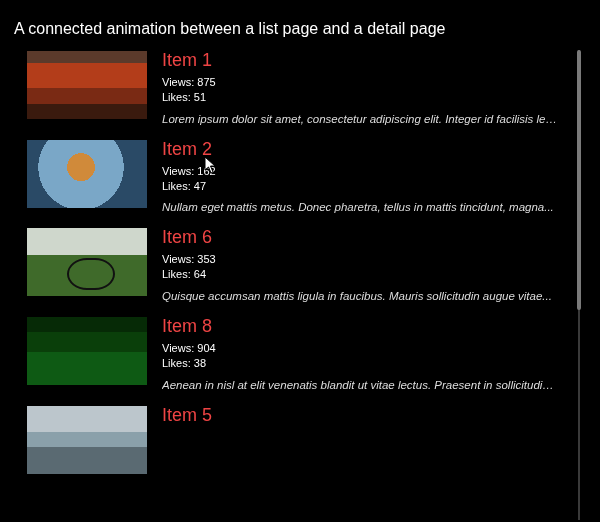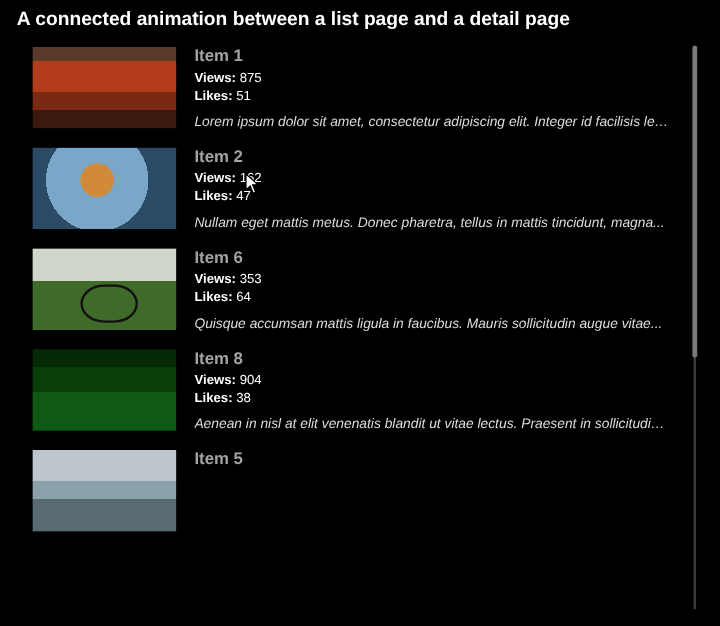--- a/index.html
+++ b/index.html
@@ -1,25 +1,25 @@
 <!DOCTYPE html>
 <html><head>
 <meta charset="utf-8">
 <style>
   html,body{margin:0;padding:0;background:#000;color:#fff;font-family:"Segoe UI",Arial,sans-serif;width:600px;height:522px;overflow:hidden}
   .page{padding:8px 12px 0 12px;box-sizing:border-box;height:100%}
-  .title{font-size:16px;font-weight:700;margin:0 0 12px 2px;color:#fff}
+  .title{font-size:16px;font-weight:400;margin:12px 0 12px 2px;color:#fff}
   .list-wrap{position:relative;margin-left:14px;height:470px;overflow:hidden}
   .list{display:flex;flex-direction:column;gap:14px;padding-right:28px}
   .row{display:flex;gap:14px;align-items:flex-start}
   .thumb{width:120px;height:68px;flex:0 0 120px;border:1px solid #000}
   .meta{flex:1;min-width:0}
-  .item-title{font-size:14px;font-weight:700;margin:0 0 4px 0;color:#a3a3a3}
+  .item-title{font-size:18px;font-weight:400;margin:0 0 4px 0;color:#ef4444}
   .stats{font-size:11px;line-height:1.35;color:#fff}
-  .stats b{font-weight:700}
+  .stats b{font-weight:400}
   .desc{font-size:11.5px;font-style:italic;color:#ddd;margin-top:8px;white-space:nowrap;overflow:hidden;text-overflow:ellipsis}
   .scroll-track{position:absolute;top:0;right:8px;bottom:0;width:2px;background:#3a3a3a}
   .scroll-thumb{position:absolute;left:-1px;top:0;width:4px;height:260px;background:#7a7a7a;border-radius:2px}
   .cursor{position:absolute;left:178px;top:106px;pointer-events:none}
   .cursor svg{width:14px;height:18px}
   
   .ph1{background:linear-gradient(#5b3a2b 0 18%,#b33d1a 18% 55%,#7a2a14 55% 78%,#3a1a0e 78% 100%)}
   .ph2{background:radial-gradient(circle at 45% 40%,#d08a3a 0 18%,#7aa7c7 18% 55%,#2a4a66 55% 100%)}
   .ph3{background:linear-gradient(#cfd7cc 0 40%,#3f6a2a 40% 100%);position:relative}
   .ph3::after{content:"";position:absolute;left:40px;top:30px;width:44px;height:28px;border:2px solid #111;border-radius:50%/60%}

